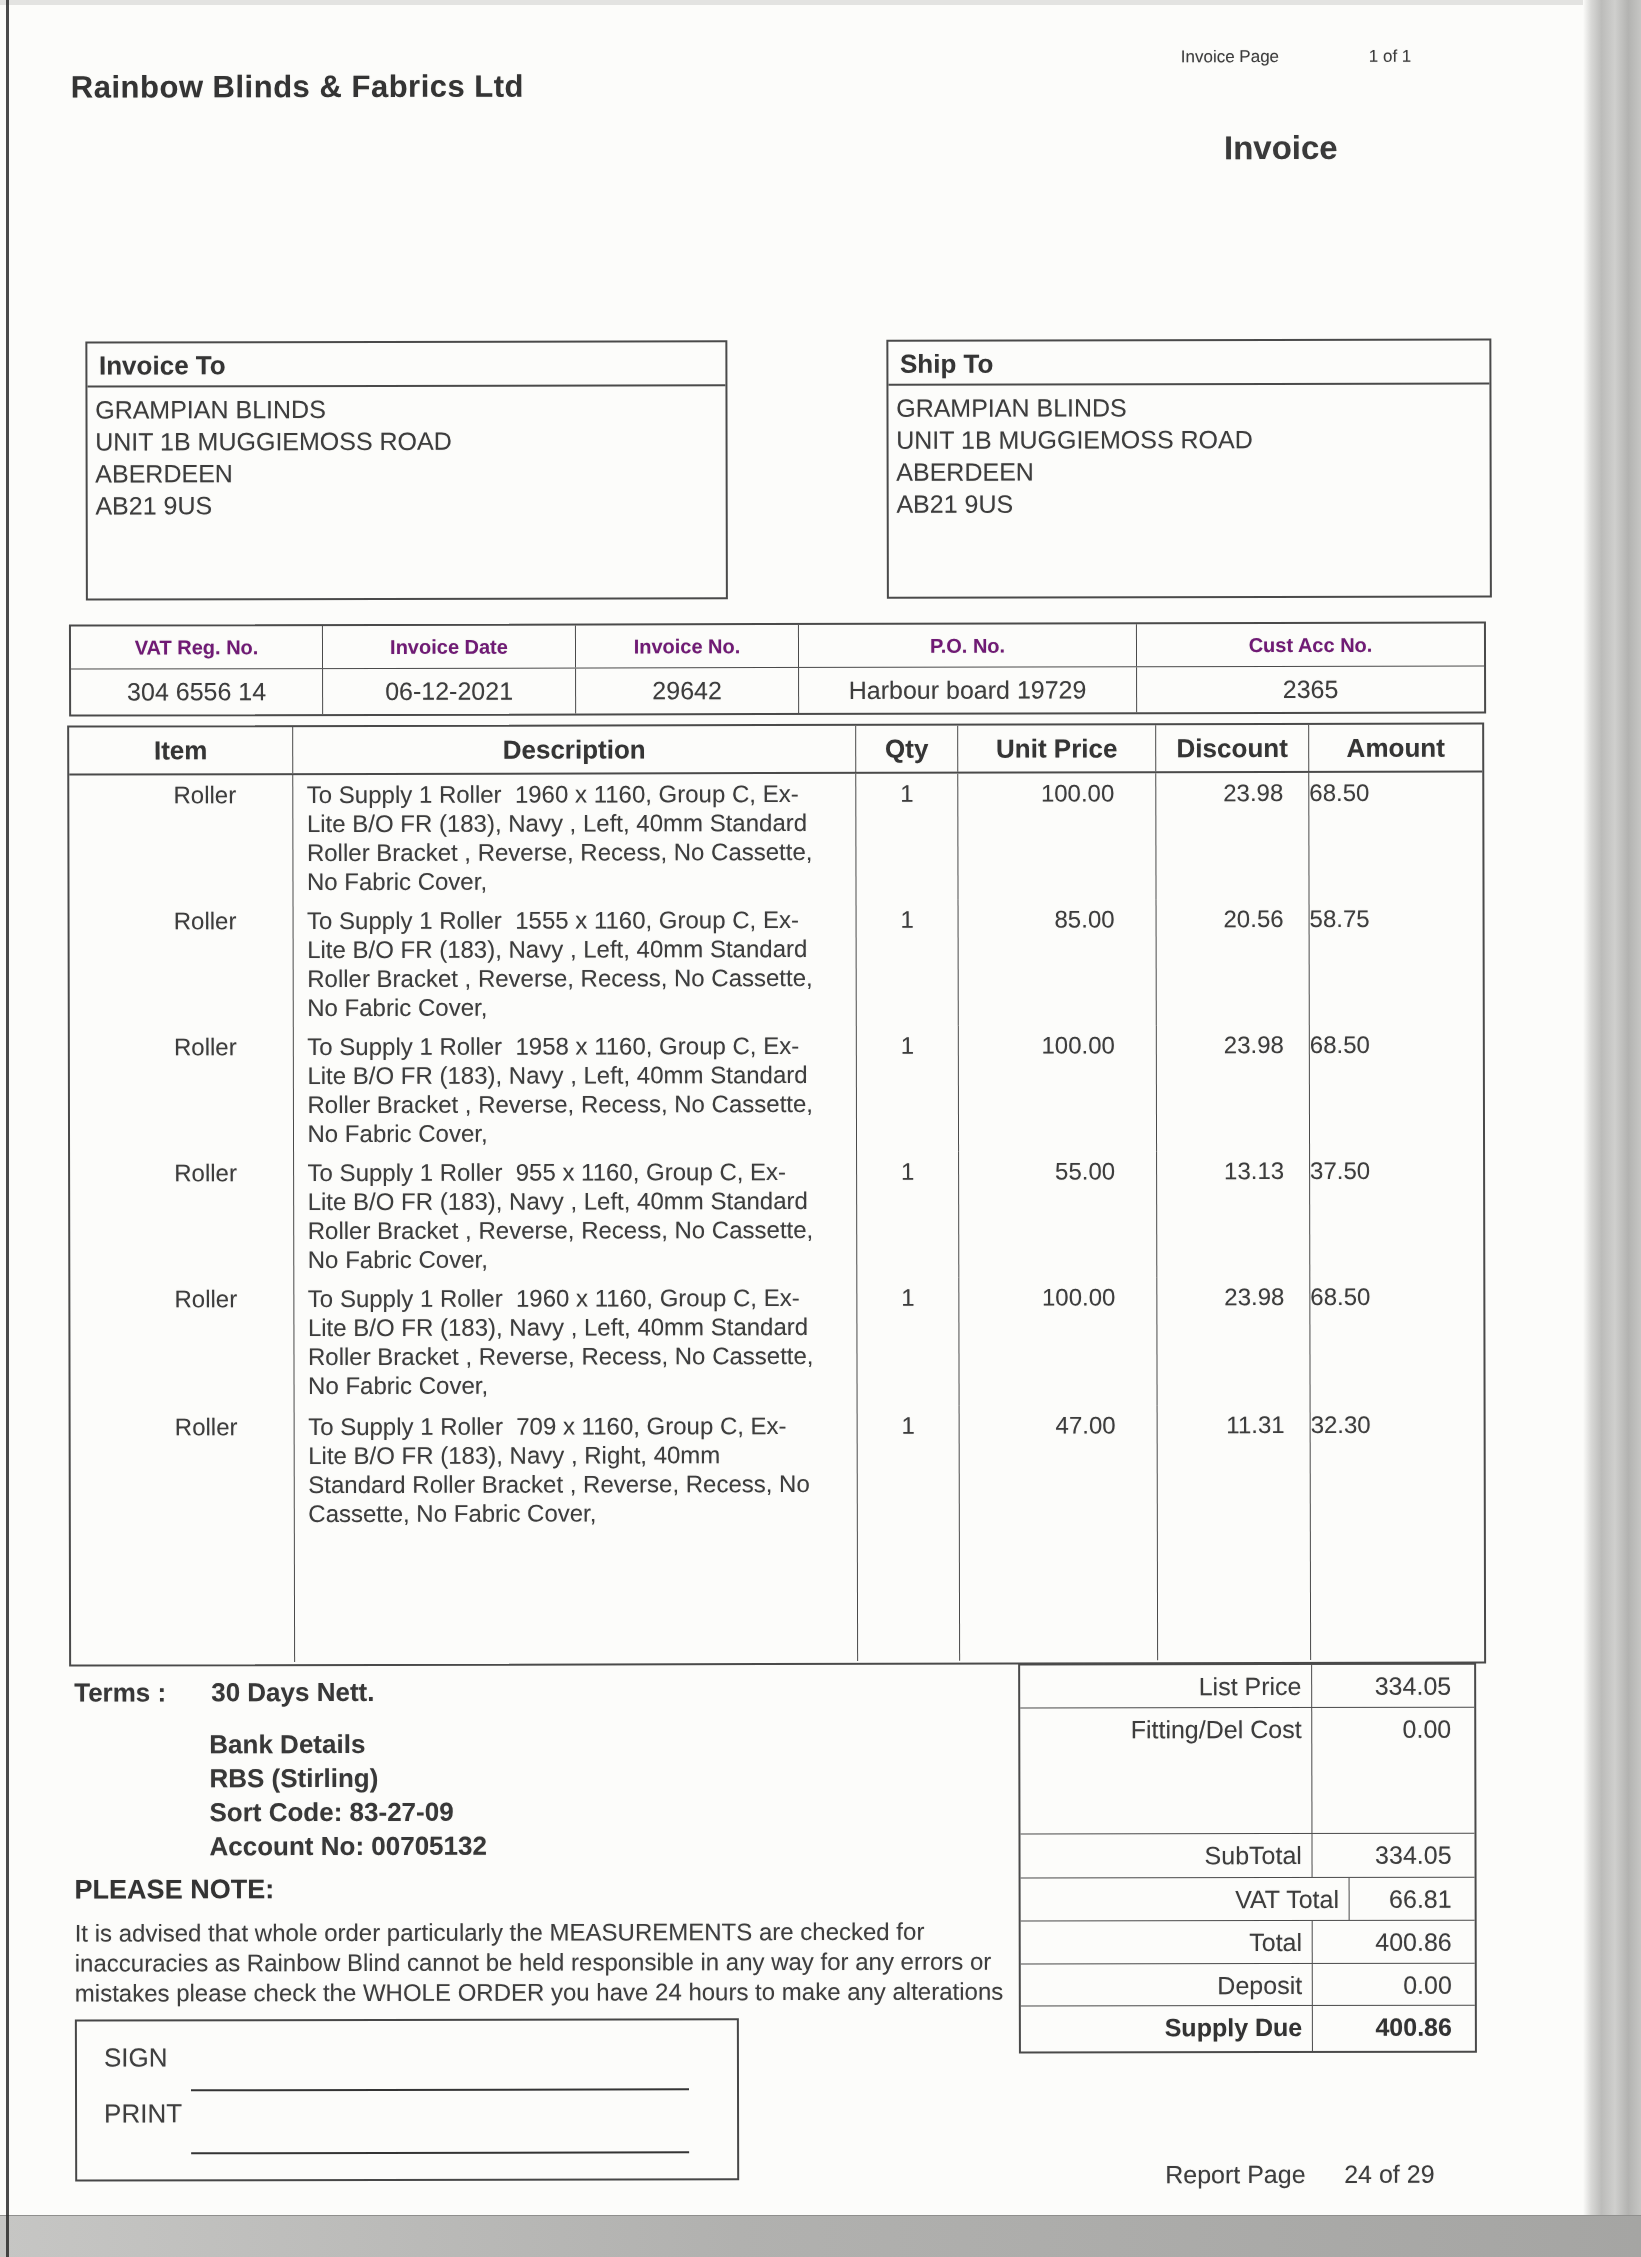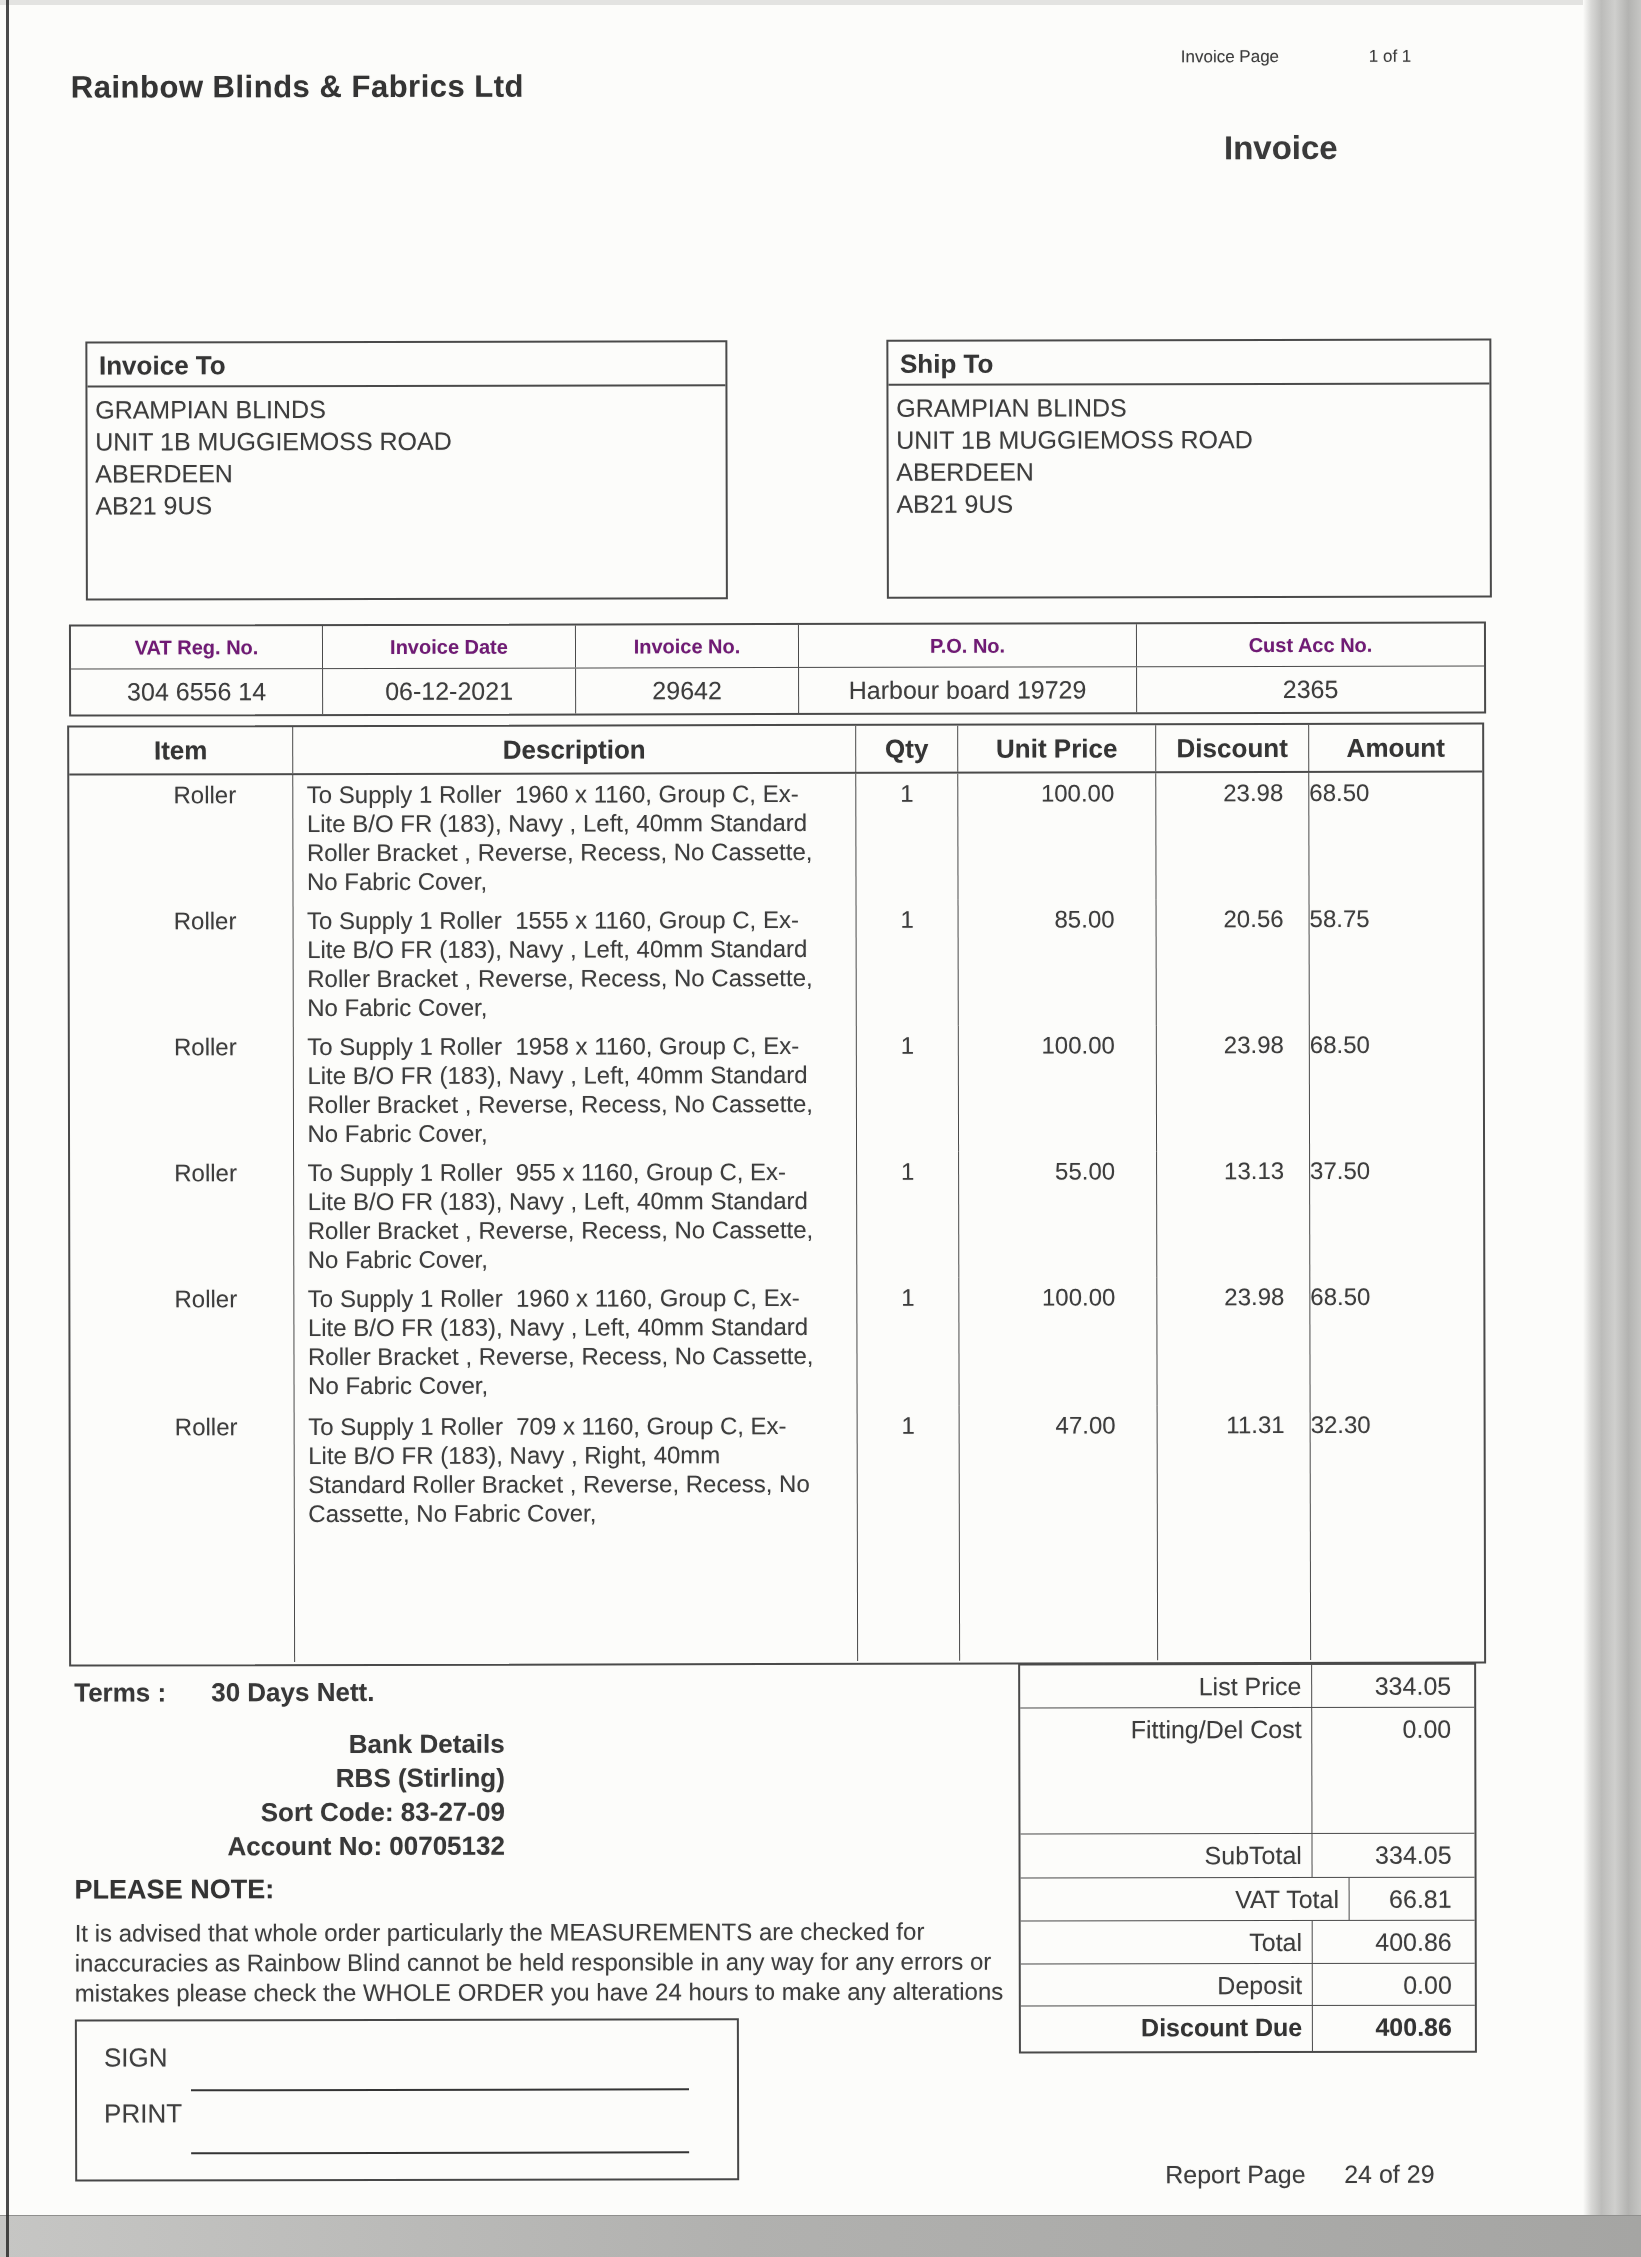--- a/index.html
+++ b/index.html
@@ -64,21 +64,21 @@
   .c-item { text-align:center;margin-left:48px; }
   .c-desc { white-space:pre-wrap; padding-left:13.5px; padding-right:3.9px; }
   .c-qty  { text-align:center; }
   .c-price{ text-align:right; padding-right:41px; }
   .c-disc { text-align:right; padding-right:25px; }
   .c-amt  { padding-right:45px; }
 
   
   .terms-row { left:73px; top:1676px; font-size:26px; font-weight:bold; color:#383838; }
   .terms-row .val { position:absolute; left:137px; top:0; white-space:nowrap; }
-  .bank-block { left:226px; top:1726px; font-size:26px; font-weight:bold; line-height:34px; color:#383838; white-space:pre;text-align:right; }
+  .bank-block { left:208px; top:1726px; font-size:26px; font-weight:bold; line-height:34px; color:#383838; white-space:pre; }
   .note-heading { left:73px; top:1873px; font-size:27px; font-weight:bold; color:#333333; }
   .note-body { left:73px; top:1917px; font-size:24px; line-height:30px; white-space:pre; color:#3e3e3e; }
 
   
   .totals-table { left:1017px; top:1664px; width:458px; border:2.9px solid #4a4a4a; }
   .t-row { display:grid; grid-template-columns:292px 1fr; border-bottom:1.9px solid #4a4a4a; }
   .t-row:last-child { border-bottom:none; }
   .t-label { text-align:right; padding:6.8px 9.7px 0 0; border-right:1.9px solid #4a4a4a; font-size:25px; }
   .t-value { text-align:right; padding:6.8px 23px 0 0; font-size:25px; }
   .t-h0 { height:43px; } .t-h1 { height:126px; } .t-h2 { height:44px; }
@@ -250,21 +250,21 @@
       </div>
       <div class="t-row t-h4">
         <div class="t-label">Total</div>
         <div class="t-value">400.86</div>
       </div>
       <div class="t-row t-h5">
         <div class="t-label">Deposit</div>
         <div class="t-value">0.00</div>
       </div>
       <div class="t-row t-h6 t-bold">
-        <div class="t-label">Discount Due</div>
+        <div class="t-label">Supply Due</div>
         <div class="t-value">400.86</div>
       </div>
     </div>
 
     <div class="abs sign-box">
       <div class="sign-label">SIGN</div>
       <div class="sign-line"></div>
       <div class="print-label">PRINT</div>
       <div class="print-line"></div>
     </div>

